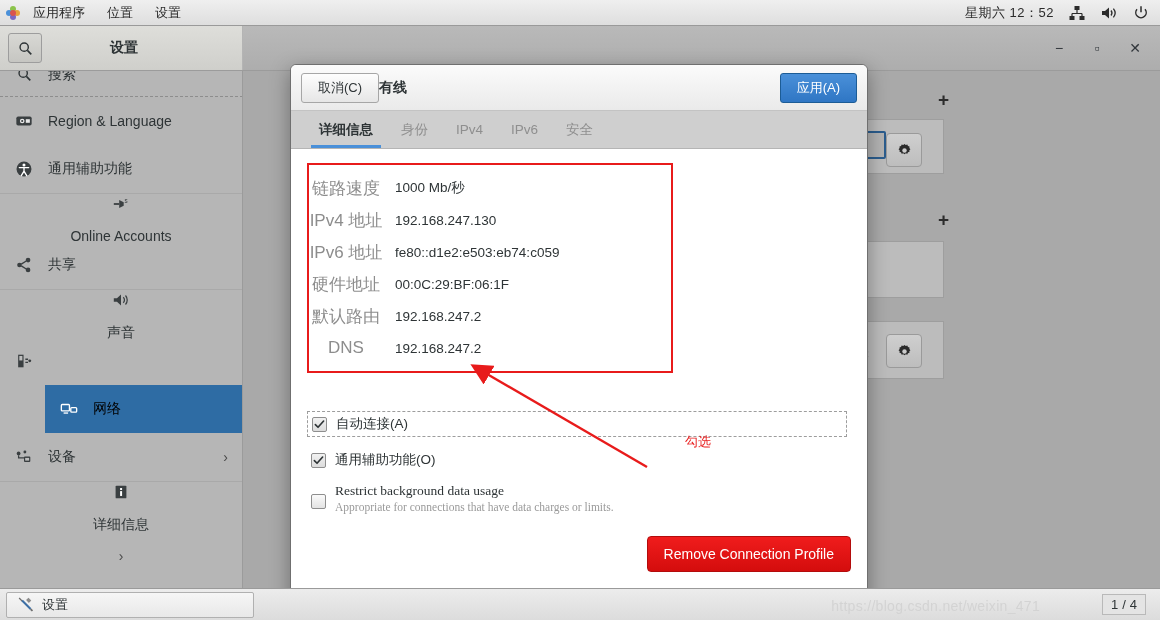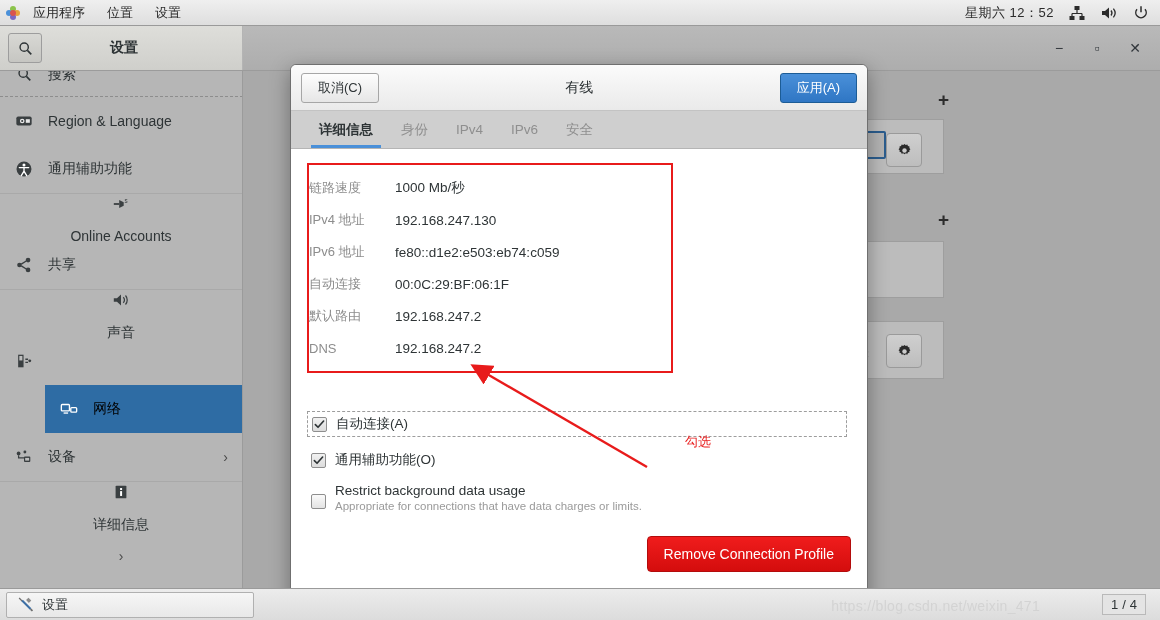--- a/index.html
+++ b/index.html
@@ -132,21 +132,21 @@
     border-bottom: 1px solid #c3c3c3;
     display: flex; align-items: center; padding: 0 10px;
     border-radius: 5px 5px 0 0;
   }
   #cancel-button {
     height: 30px; padding: 0 16px; border: 1px solid #a6a6a6; border-radius: 3px;
     background: linear-gradient(#fdfdfd, #e6e6e6);
     font-size: 13px; color: #2e3436; font-family: inherit;
   }
   #dialog-title {
-    flex: 1; text-align: center; font-size: 14px; font-weight: normal; color: #2e3436;
+    flex: 1; text-align: left; font-size: 14px; font-weight: bold; color: #2e3436;
   }
   #apply-button {
     height: 30px; padding: 0 16px; border: 1px solid #1c5c96; border-radius: 3px;
     background: linear-gradient(#4a90d9, #2f76c4);
     font-size: 13px; color: #ffffff; font-family: inherit;
   }
   #tabbar {
     height: 38px; background: #cfcfcf; border-bottom: 1px solid #b5b5b5;
     display: flex; align-items: flex-end; padding-left: 14px;
   }
@@ -160,22 +160,22 @@
     height: 3px; background: #4a90d9;
   }
   #dialog-body { position: relative; padding: 14px 16px 0 16px; height: 455px; }
 
   
   #details-box {
     border: 2px solid #e81b1b; width: 366px; padding: 7px 10px 7px 0;
   }
   .detail-row { display: flex; align-items: center; height: 32px; }
   .detail-label {
-    width: 86px; text-align: left; padding-right: 12px;
-    font-size: 13px; color: #8d8d8d; white-space: nowrap;
+    width: 86px; text-align: center; padding-right: 12px;
+    font-size: 17px; color: #8d8d8d; white-space: nowrap;
   }
   .detail-value { font-size: 13.5px; color: #2e3436; white-space: nowrap; }
 
   
   #check-list { margin-top: 38px; }
   #auto-connect-row {
     display: flex; align-items: center; gap: 9px;
     height: 26px; padding-left: 4px; width: 540px;
     border: 1px dashed #9d9d9d;
   }
@@ -185,21 +185,21 @@
     padding-left: 4px; margin-top: 13px; }
   .checkbox {
     width: 15px; height: 15px; flex: 0 0 15px; border: 1px solid #8e8e8e;
     border-radius: 2px; background: linear-gradient(#fafafa, #e3e3e3);
     display: flex; align-items: center; justify-content: center;
   }
   .checkbox.checked { background: linear-gradient(#f2f2f2, #dcdcdc); }
   .chk-mark { width: 11px; height: 11px; display: block; }
   .cb-label { font-size: 13.5px; color: #2e3436; }
   .cb-sub { font-size: 11.5px; color: #9a9a9a; margin-top: 2px; }
-  #restrict-texts { margin-top: -3px; }
+  #restrict-texts { margin-top: -3px; font-family: Liberation Serif, serif; }
 
   #remove-button {
     position: absolute; right: 16px; bottom: 32px;
     height: 36px; padding: 0 16px; border: 1px solid #b30c0c; border-radius: 4px;
     background: linear-gradient(#f01c1c, #d40d0d);
     color: #ffffff; font-size: 14px; font-family: inherit;
   }
 
   
   #annot-svg { position: absolute; left: 0; top: 0; width: 1160px; height: 620px;
@@ -463,21 +463,21 @@
           </div>
           <div class="detail-row">
             <div class="detail-label">IPv4 地址</div>
             <div class="detail-value">192.168.247.130</div>
           </div>
           <div class="detail-row">
             <div class="detail-label">IPv6 地址</div>
             <div class="detail-value">fe80::d1e2:e503:eb74:c059</div>
           </div>
           <div class="detail-row">
-            <div class="detail-label">自动连接</div>
+            <div class="detail-label">硬件地址</div>
             <div class="detail-value">00:0C:29:BF:06:1F</div>
           </div>
           <div class="detail-row">
             <div class="detail-label">默认路由</div>
             <div class="detail-value">192.168.247.2</div>
           </div>
           <div class="detail-row">
             <div class="detail-label">DNS</div>
             <div class="detail-value">192.168.247.2</div>
           </div>

